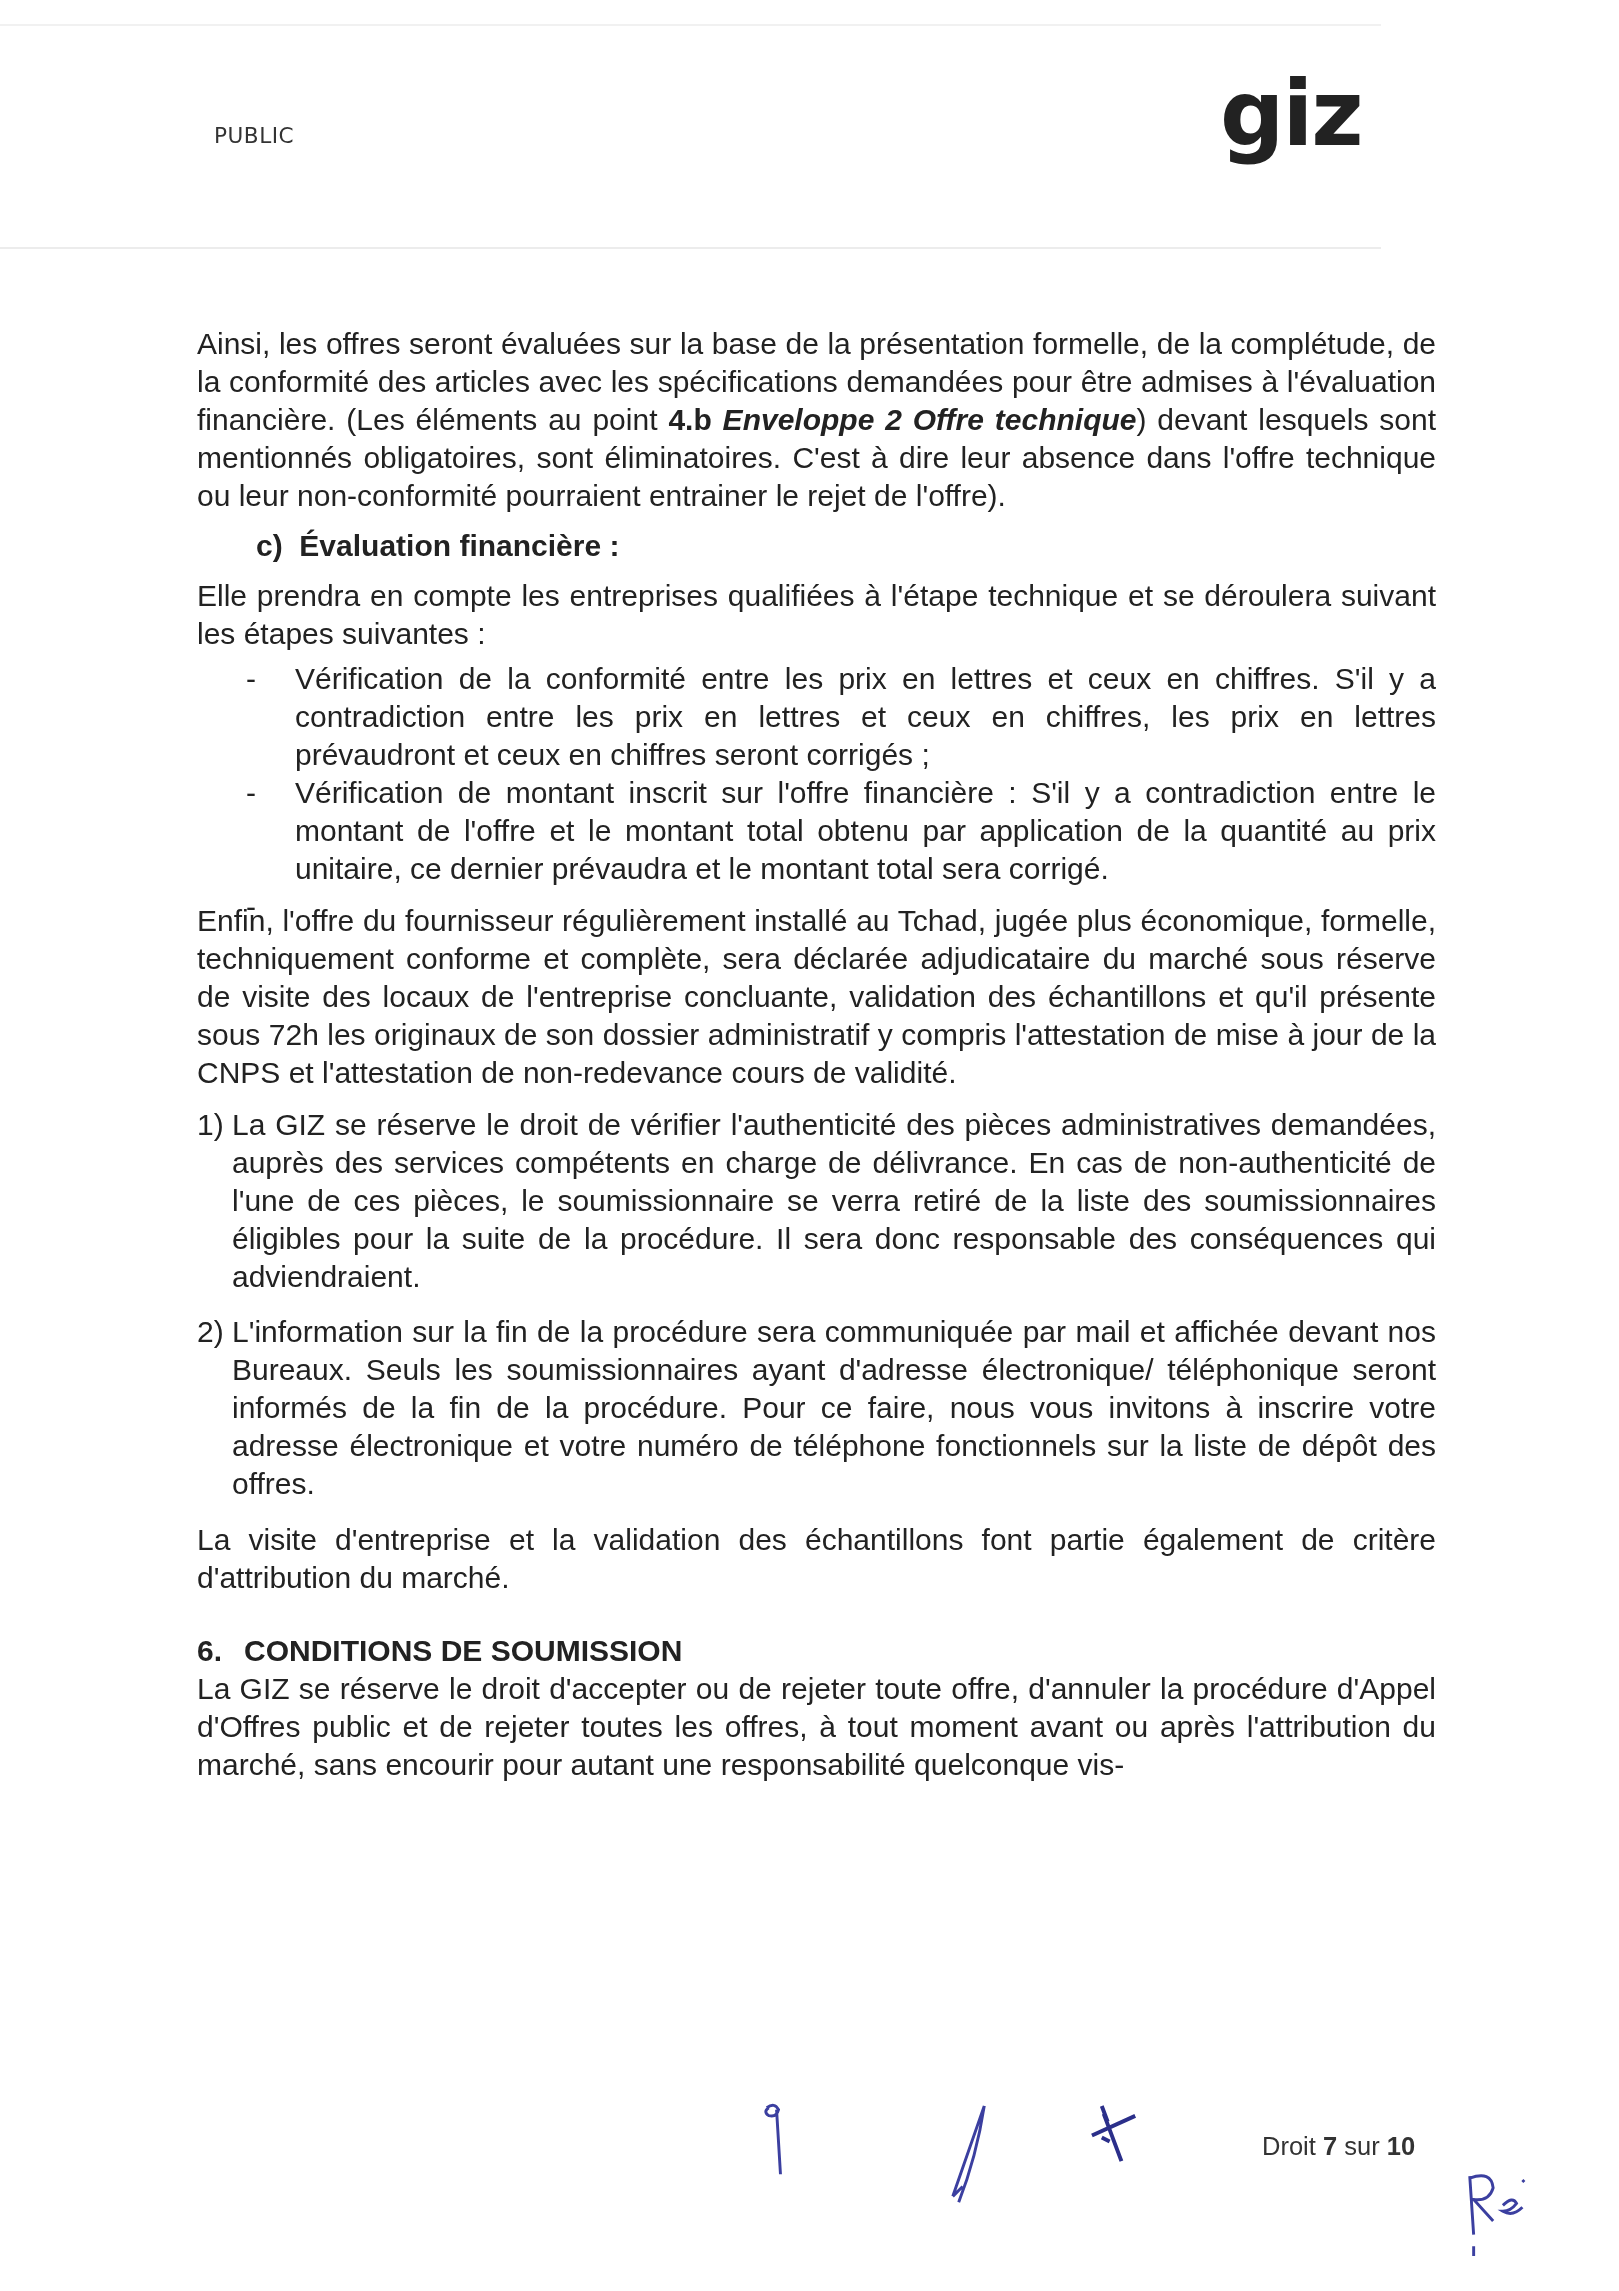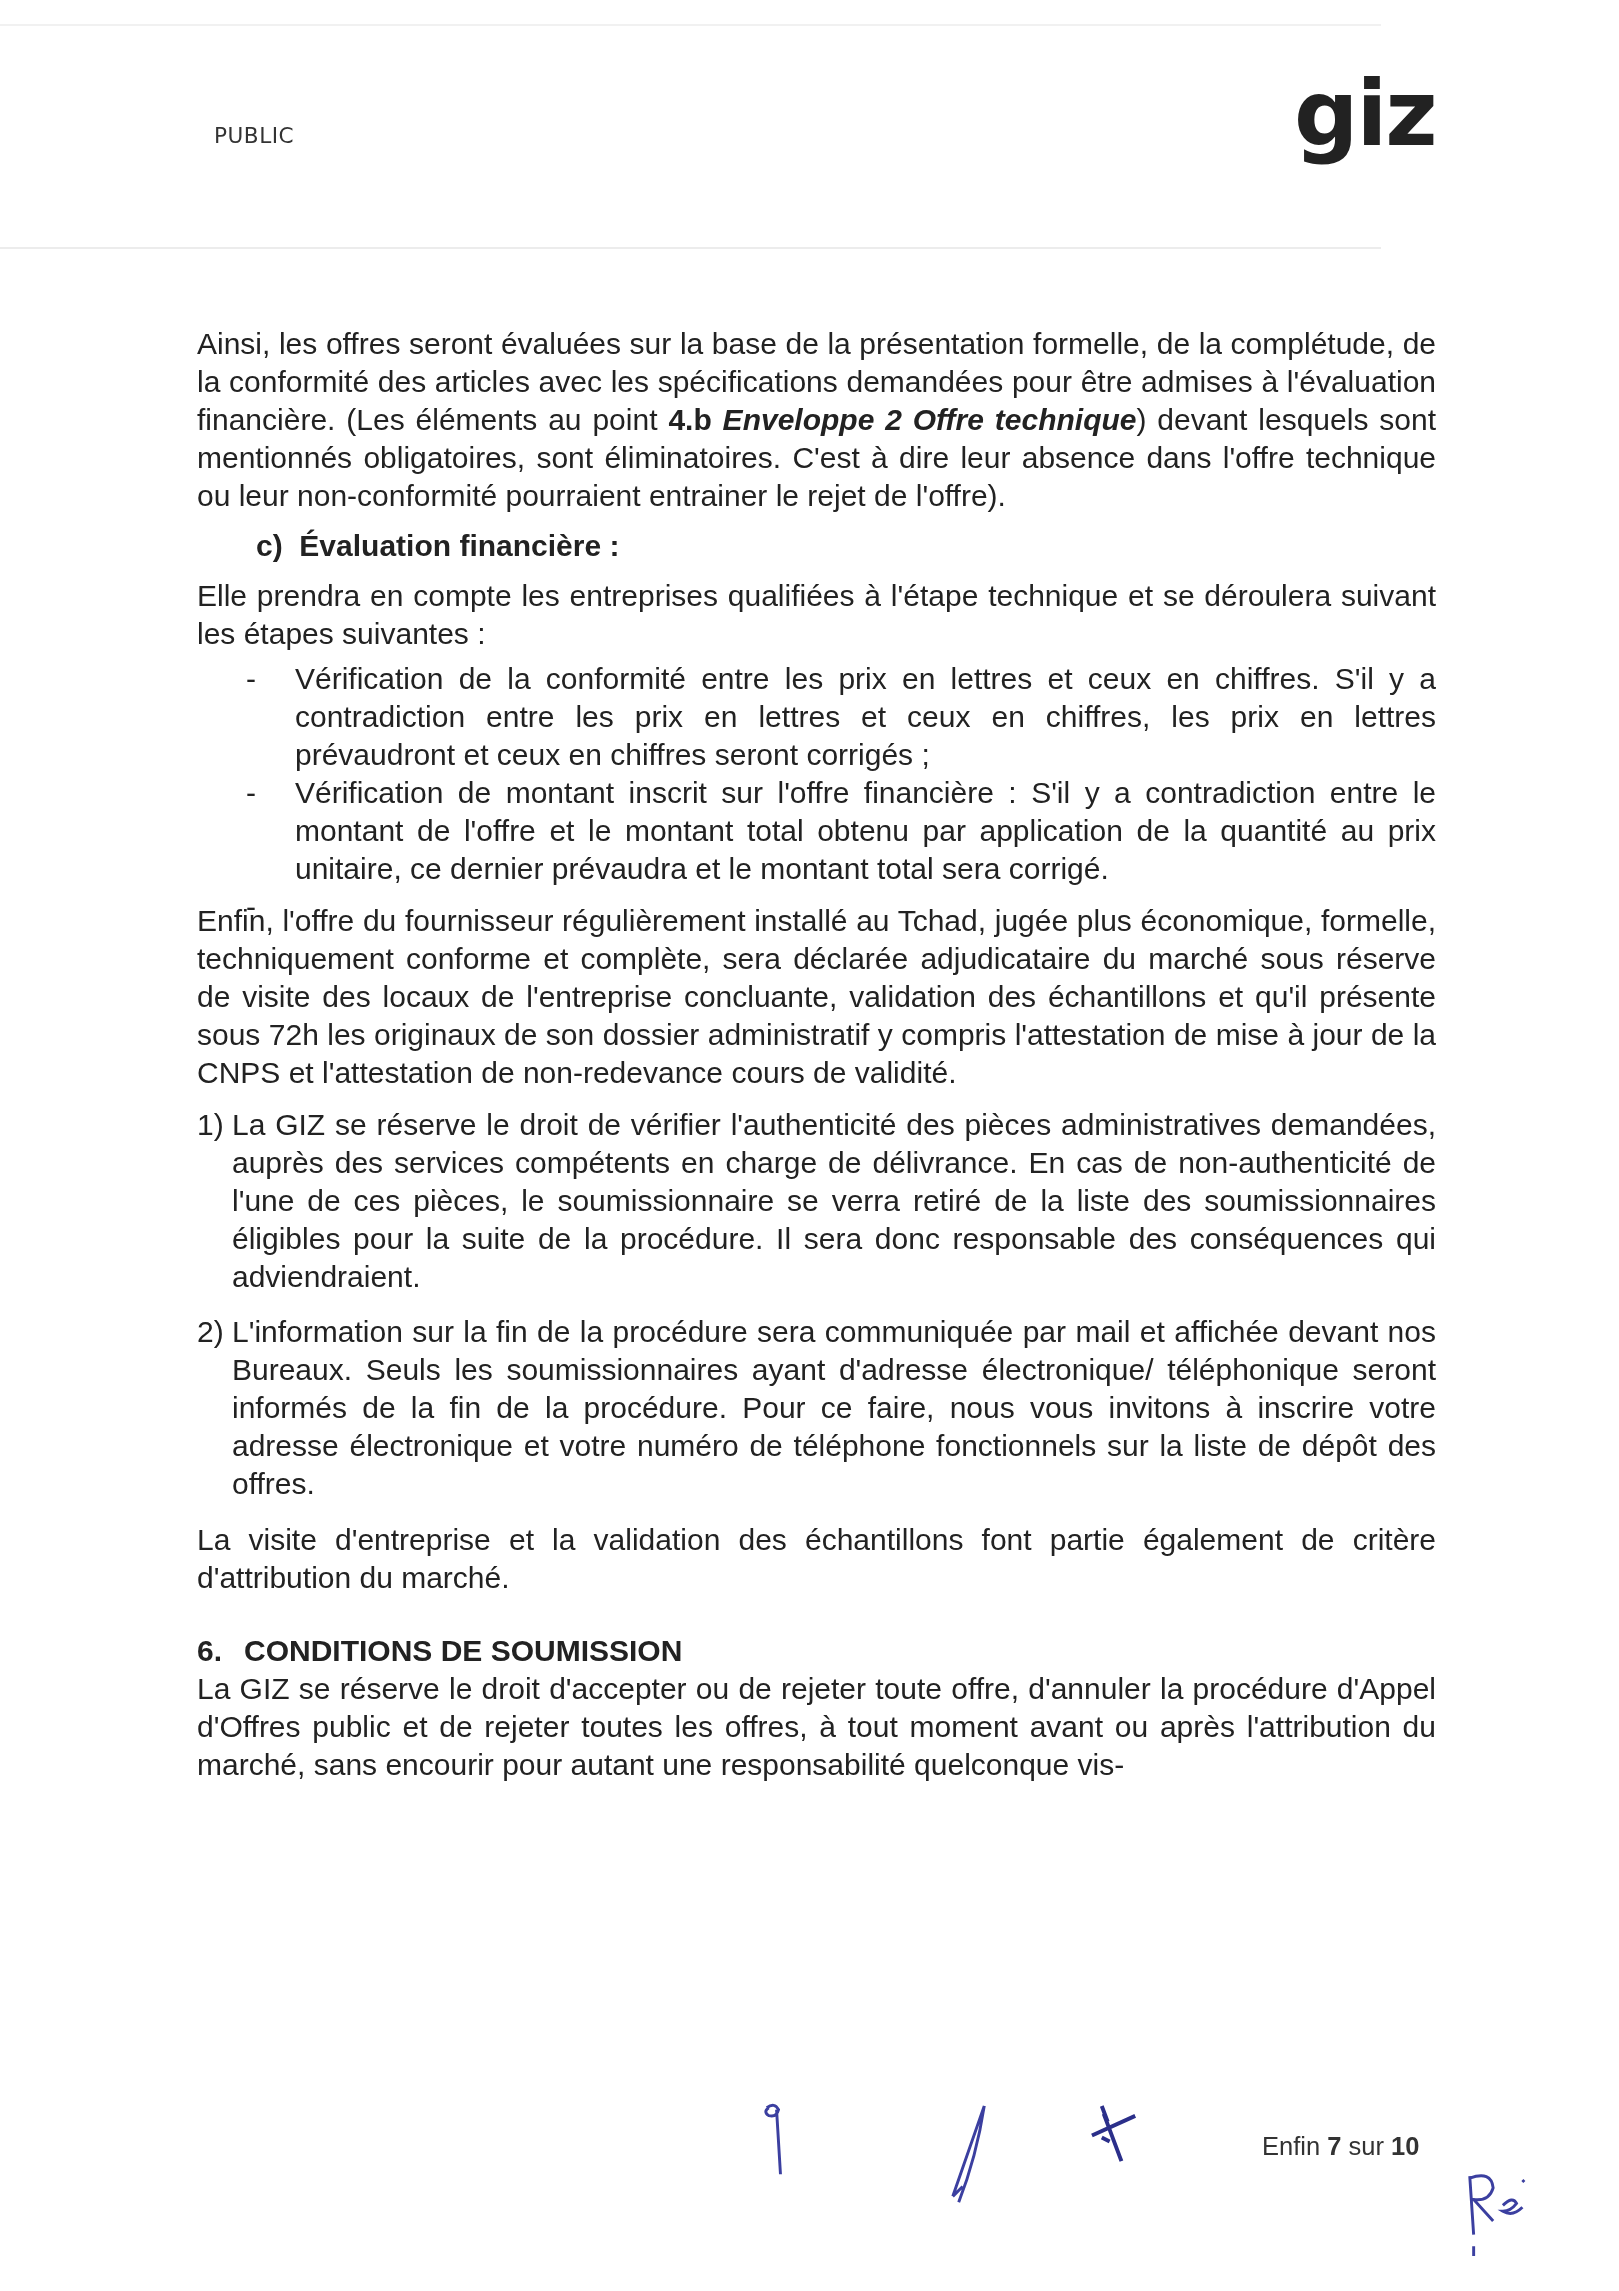--- a/index.html
+++ b/index.html
@@ -14,21 +14,21 @@
     border-bottom: 2px solid #ececec;
   }
   .header-band::before {
     content: ""; position: absolute; left: 0; right: 0; top: 23.5px; height: 2px; background: #f1f1f1;
   }
   .classification {
     position: absolute; left: 214px; top: 123px;
     font-family: "DejaVu Sans", sans-serif; font-size: 21.6px; letter-spacing: 0.5px; color: #333;
   }
   .logo {
-    position: absolute; left: 1294px; top: 69px;
+    position: absolute; left: 1220px; top: 69px;
     font-family: "DejaVu Sans", sans-serif; font-weight: bold; font-size: 90px; letter-spacing: -2px;
     color: #222; line-height: 1;
   }
   .content {
     position: absolute; left: 197px; top: 325px; width: 1239px;
     font-size: 30px; line-height: 38px; color: #222;
   }
   .p { text-align: justify; margin: 0; }
   .mb { margin-bottom: 11.8px; }
   .subhead {
@@ -97,18 +97,18 @@
   <path d="M44 8 L12 100 M44 8 Q36 60 18 106 M12 100 L22 90" stroke="#3b3fa0" stroke-width="3" fill="none"></path>
 </svg>
 <svg class="sig" style="left:1088px; top:2102px" width="59" height="69" viewBox="0 0 60 70">
   <path d="M14 4 L20 20 M4 34 L48 14 M16 12 L34 60 M14 36 L22 40" stroke="#2b2f8a" stroke-width="4" fill="none"></path>
 </svg>
 <svg class="sig" style="left:1460px; top:2166px" width="78" height="108" viewBox="0 0 80 110">
   <path d="M10 10 L14 70 M10 12 q22 -8 24 10 q-4 14 -20 12 L34 56 M44 40 q10 -10 14 -2 q-6 8 -14 8 q10 6 20 -4 M64 14 L66 16 M14 82 L14 92" stroke="#3b3fa0" stroke-width="3" fill="none"></path>
 </svg>
 
 <div class="footer">
-  <span>Enfin</span>
+  <span>Droit</span>
   <b>7</b>
   <span>sur</span>
   <b>10</b>
 </div>
 
 
 </body></html>

